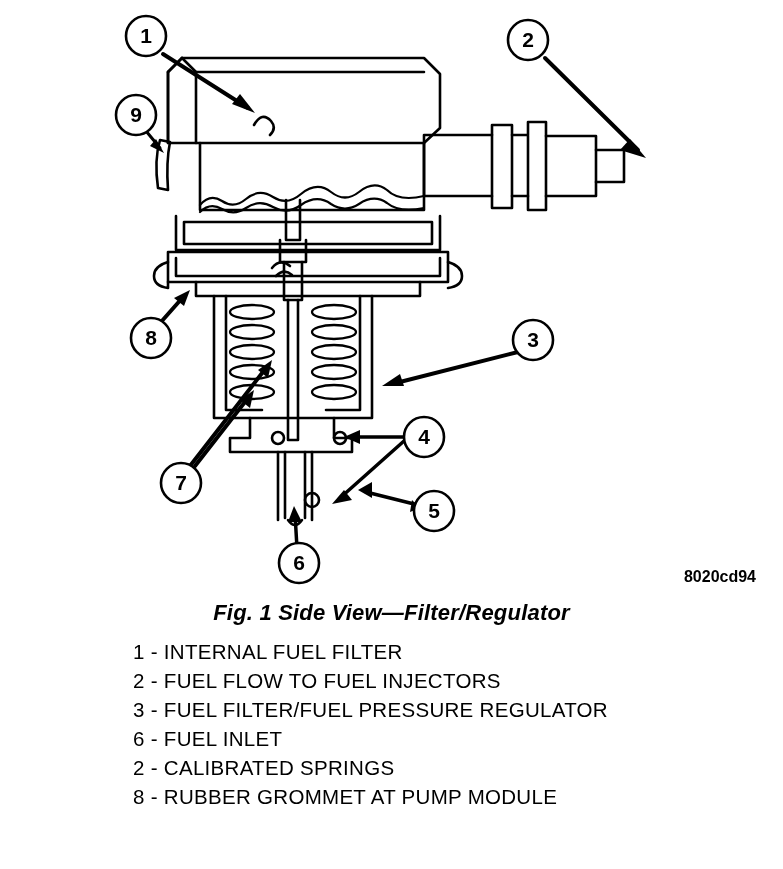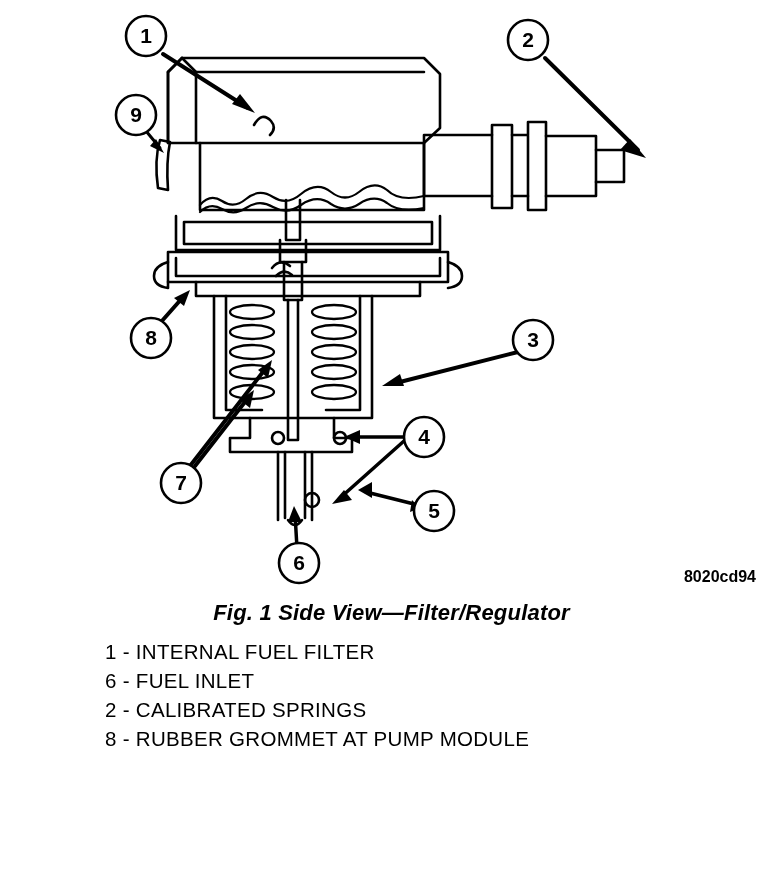--- a/index.html
+++ b/index.html
@@ -59,20 +59,21 @@
     left: 105px;
     top: 637px;
     width: 620px;
   }
   .legend-item {
     font-family: "Liberation Sans", sans-serif;
     font-size: 20.5px;
     line-height: 29px;
     letter-spacing: 0.3px;
     white-space: nowrap;
+    margin-left: 28px;
   }
 </style>
 </head>
 <body>
 
 <div id="figure-area">
   <svg id="figure-svg" width="783" height="600" viewBox="0 0 783 600">
 
     <g fill="none" stroke="#000" stroke-width="2.6" stroke-linejoin="round" stroke-linecap="round">
 
@@ -234,17 +235,19 @@
     </g>
   </svg>
 </div>
 
 <div id="part-code">8020cd94</div>
 
 <div id="fig-caption">Fig. 1 Side View—Filter/Regulator</div>
 
 <div id="legend">
   <div class="legend-item">1 - INTERNAL FUEL FILTER</div>
+  <div class="legend-item">2 - FUEL FLOW TO FUEL INJECTORS</div>
+  <div class="legend-item">3 - FUEL FILTER/FUEL PRESSURE REGULATOR</div>
   <div class="legend-item">6 - FUEL INLET</div>
   <div class="legend-item">2 - CALIBRATED SPRINGS</div>
   <div class="legend-item">8 - RUBBER GROMMET AT PUMP MODULE</div>
 
 </div>
 
 </body></html>

